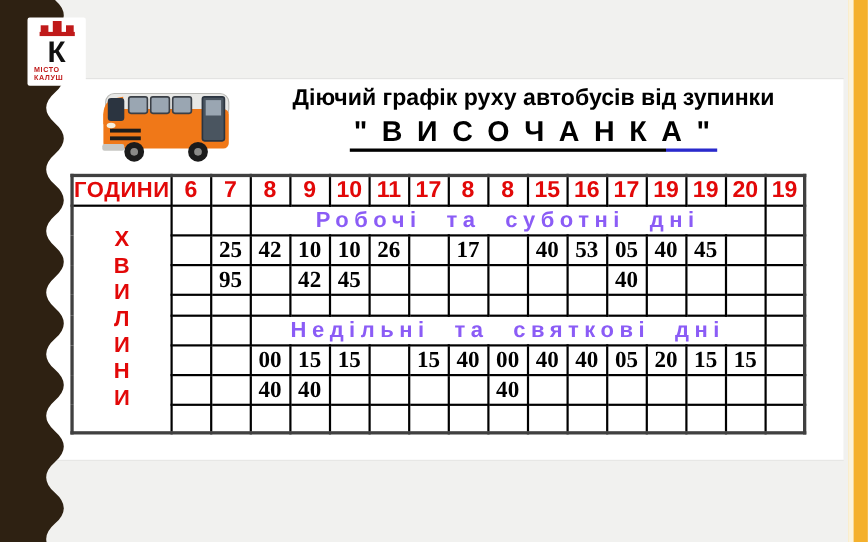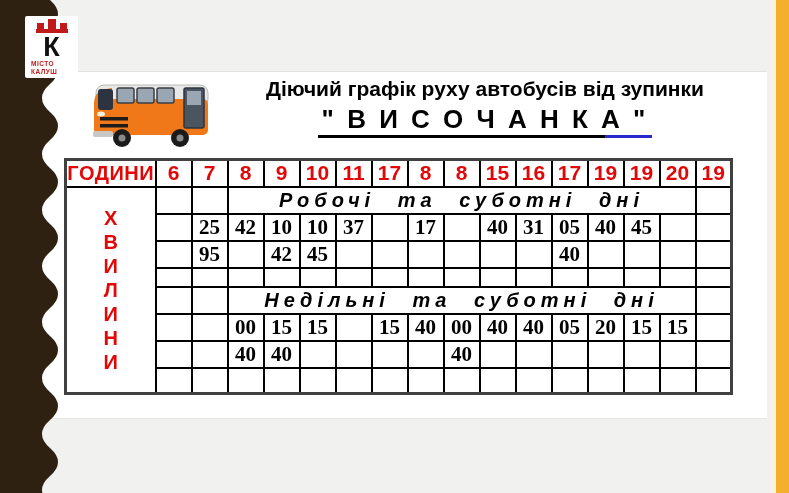--- a/index.html
+++ b/index.html
@@ -59,22 +59,22 @@
   .minutes-cell { vertical-align: middle; }
   .minutes-letters { display: flex; flex-direction: column; align-items: center; }
   .minutes-letters span {
     color: #e20808; font-weight: bold; font-size: 20px; line-height: 24px;
     font-family: "Liberation Sans", sans-serif;
   }
   .min {
     font-family: "Liberation Serif", serif; font-weight: bold; font-size: 21px; color: #000;
   }
   .section-label {
-    font-family: "Liberation Sans", sans-serif; font-style: italic; font-weight: bold;
-    font-size: 20px; color: #000000; letter-spacing: 5px; word-spacing: 12px; white-space: nowrap;
+    font-family: "Liberation Sans", sans-serif; font-weight: bold;
+    font-size: 20px; color: #8b5cf6; letter-spacing: 5px; word-spacing: 12px; white-space: nowrap;
   }
   tr.r-head   { height: 27px; }
   tr.r-sect   { height: 27px; }
   tr.r-data   { height: 27px; }
   tr.r-thin   { height: 19px; }
   tr.r-data2  { height: 21px; }
   tr.r-bottom { height: 26px; }
 </style>
 </head>
 <body>
@@ -169,26 +169,26 @@
     <td></td>
     <td class="section-label" colspan="13">Робочі та суботні дні</td>
     <td></td>
   </tr>
   <tr class="r-data">
     <td class="min"></td>
     <td class="min">25</td>
     <td class="min">42</td>
     <td class="min">10</td>
     <td class="min">10</td>
-    <td class="min">37</td>
+    <td class="min">26</td>
     <td class="min"></td>
     <td class="min">17</td>
     <td class="min"></td>
     <td class="min">40</td>
-    <td class="min">31</td>
+    <td class="min">53</td>
     <td class="min">05</td>
     <td class="min">40</td>
     <td class="min">45</td>
     <td class="min"></td>
     <td class="min"></td>
   </tr>
   <tr class="r-data">
     <td class="min"></td>
     <td class="min">95</td>
     <td class="min"></td>
@@ -220,21 +220,21 @@
     <td></td>
         <td></td>
     <td></td>
         <td></td>
     <td></td>
         <td></td>
   </tr>
   <tr class="r-sect">
     <td></td>
     <td></td>
-    <td class="section-label" colspan="13">Недільні та суботні дні</td>
+    <td class="section-label" colspan="13">Недільні та святкові дні</td>
     <td></td>
   </tr>
   <tr class="r-data">
     <td class="min"></td>
     <td class="min"></td>
     <td class="min">00</td>
     <td class="min">15</td>
     <td class="min">15</td>
     <td class="min"></td>
     <td class="min">15</td>

